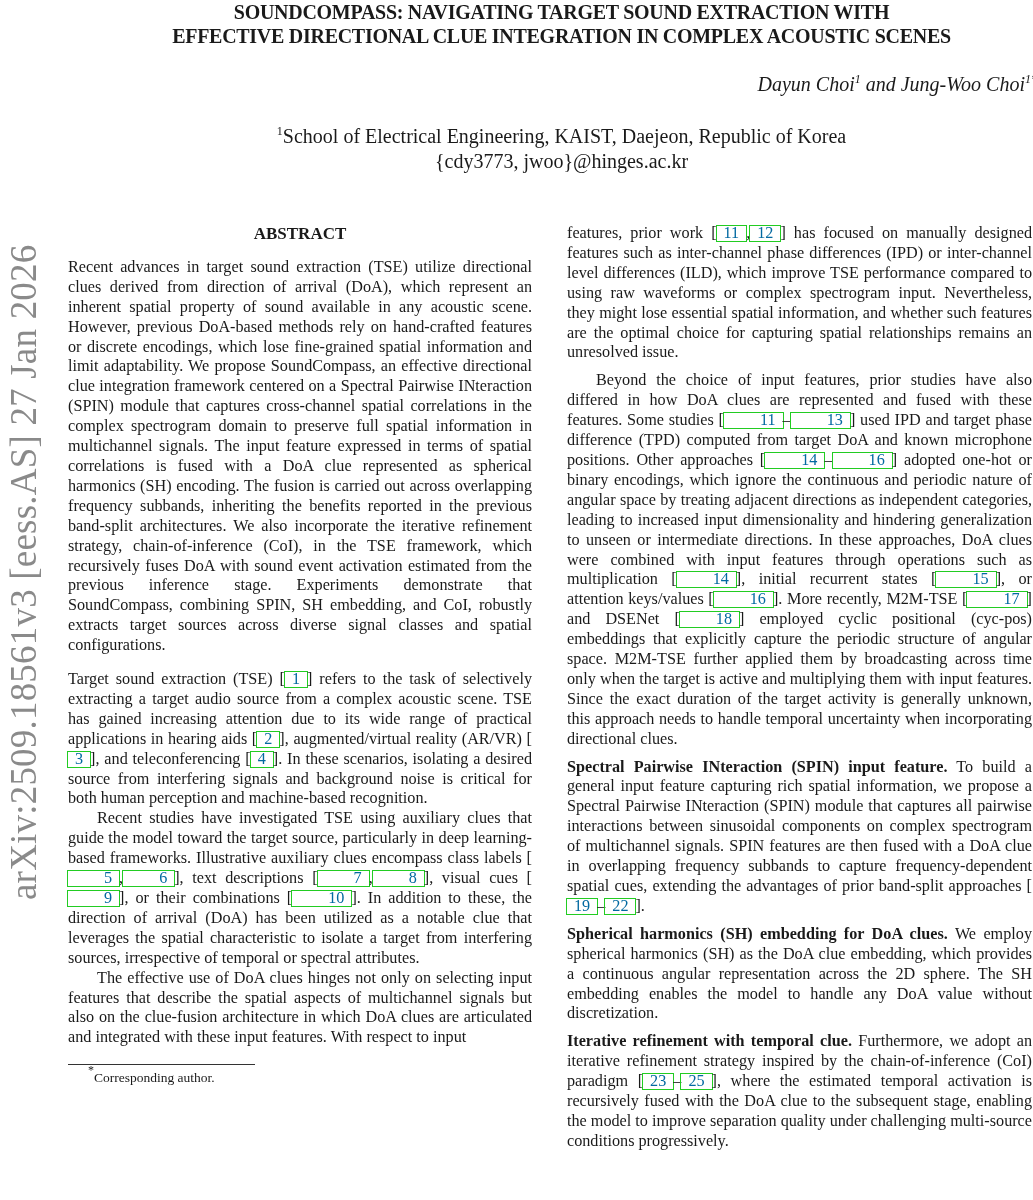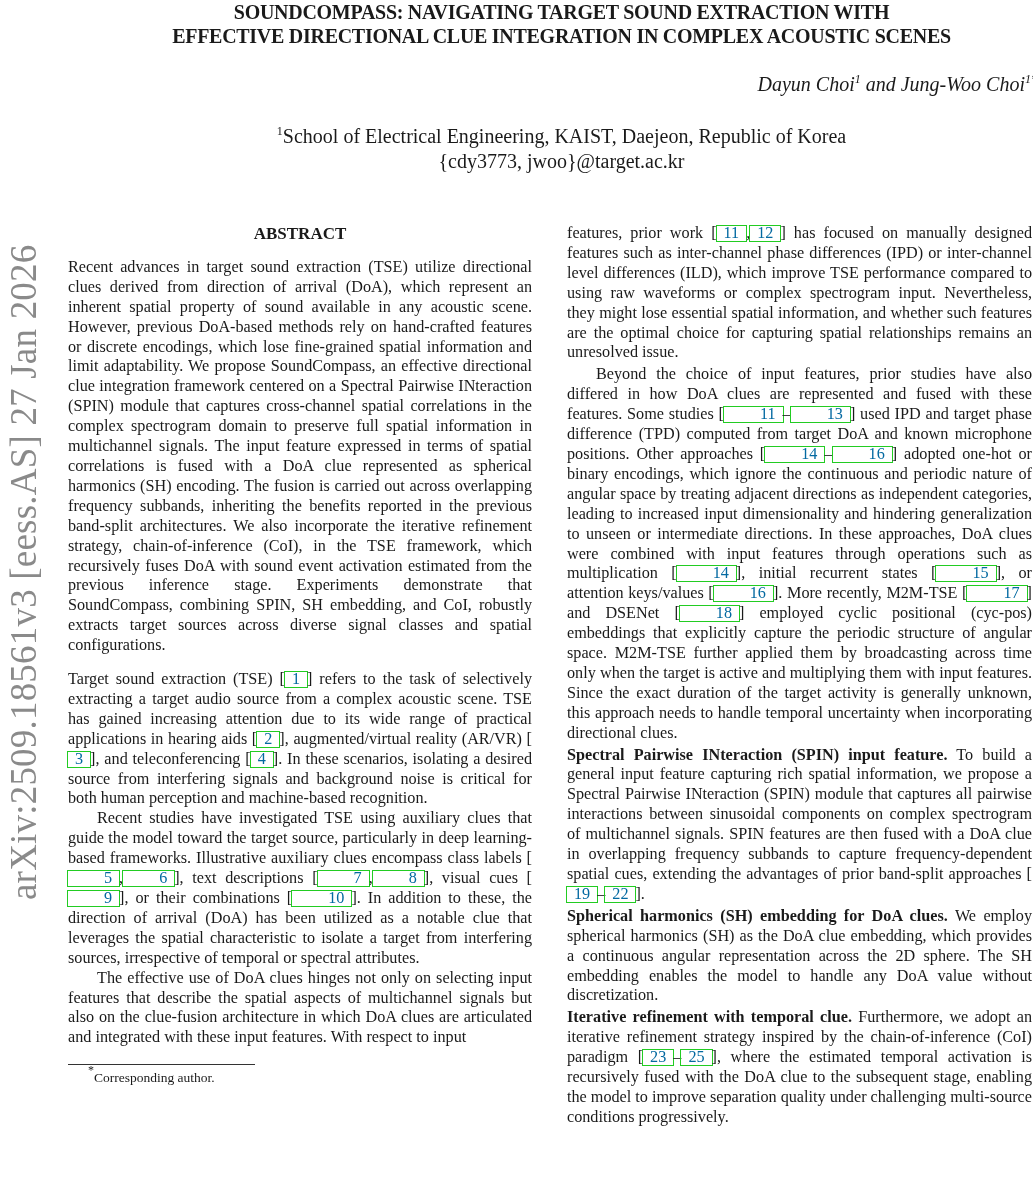--- a/index.html
+++ b/index.html
@@ -31,21 +31,21 @@
     position: absolute; font-size: 16.2px; line-height: 19.9px; text-align: justify;
     hyphens: manual;
   }
   .left { left: 68px; top: 224px; width: 464px; }
   .right { left: 567px; top: 224px; width: 465px; }
   .sec-head {
     text-align: center; font-weight: bold; font-size: 17px; margin: 0; padding: 0;
   }
   p { margin: 0; }
   .indent { text-indent: 29px; }
-  .gap { margin-top: 2px; }
+  .gap { margin-top: 8px; }
   .cite {
     display: inline-block; border: 1.3px solid #22cc22; line-height: 15px; padding: 0 7px;
     margin: 0 -1px; color: #0369a1; cursor: pointer;
   }
   .b { font-weight: bold; }
   .bi { font-weight: bold; font-style: italic; }
   .fn-rule { width: 187px; border-top: 1px solid #333; margin-top: 16px; }
   .fn { font-size: 13.5px; line-height: 18px; padding-left: 20px; margin-top: 4px; }
 </style>
 </head>
@@ -55,21 +55,21 @@
   <div>SOUNDCOMPASS: NAVIGATING TARGET SOUND EXTRACTION WITH</div>
   <div>EFFECTIVE DIRECTIONAL CLUE INTEGRATION IN COMPLEX ACOUSTIC SCENES</div>
 </div>
 
 <div class="authors">
   <span>Dayun Choi</span><sup>1</sup><span> and </span><span>Jung-Woo Choi</span><sup>1*</sup>
 </div>
 
 <div class="affil">
   <div><sup>1</sup><span>School of Electrical Engineering, KAIST, Daejeon, Republic of Korea</span></div>
-  <div>{cdy3773, jwoo}@target.ac.kr</div>
+  <div>{cdy3773, jwoo}@hinges.ac.kr</div>
 </div>
 
 <div class="arxiv">arXiv:2509.18561v3  [eess.AS]  27 Jan 2026</div>
 
 <div class="col left">
   <h3 class="sec-head">ABSTRACT</h3>
   <p class="gap" style="margin-top:14px">Recent advances in target sound extraction (TSE) utilize directional clues derived from direction of arrival (DoA), which represent an inherent spatial property of sound available in any acoustic scene. However, previous DoA-based methods rely on hand-crafted features or discrete encodings, which lose fine-grained spatial information and limit adaptability. We propose SoundCompass, an effective directional clue integration framework centered on a Spectral Pairwise INteraction (SPIN) module that captures cross-channel spatial correlations in the complex spectrogram domain to preserve full spatial information in multichannel signals. The input feature expressed in terms of spatial correlations is fused with a DoA clue represented as spherical harmonics (SH) encoding.  The fusion is carried out across overlapping frequency subbands, inheriting the benefits reported in the previous band-split architectures.  We also incorporate the iterative refinement strategy, chain-of-inference (CoI), in the TSE framework, which recursively fuses DoA with sound event activation estimated from the previous inference stage.  Experiments demonstrate that SoundCompass, combining SPIN, SH embedding, and CoI, robustly extracts target sources across diverse signal classes and spatial configurations.</p>
 
 
   <p style="margin-top:14px"><span>Target sound extraction (TSE) [</span><a class="cite">1</a><span>] refers to the task of selectively extracting a target audio source from a complex acoustic scene. TSE has gained increasing attention due to its wide range of practical applications in hearing aids [</span><a class="cite">2</a><span>], augmented/virtual reality (AR/VR) [</span><a class="cite">3</a><span>], and teleconferencing [</span><a class="cite">4</a><span>].  In these scenarios, isolating a desired source from interfering signals and background noise is critical for both human perception and machine-based recognition.</span></p>

